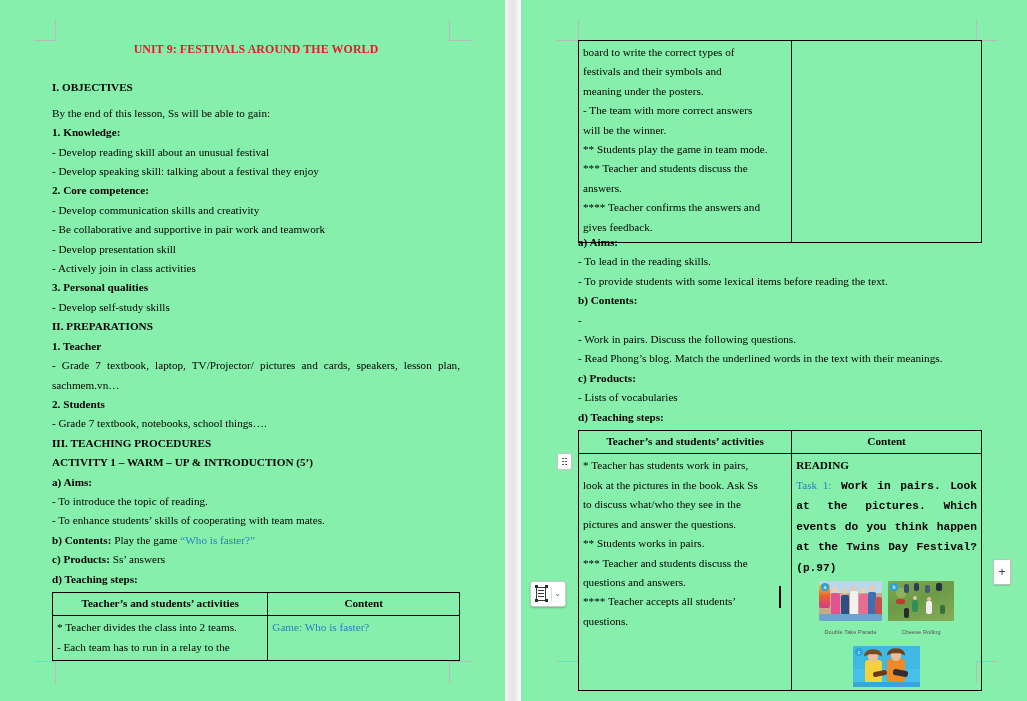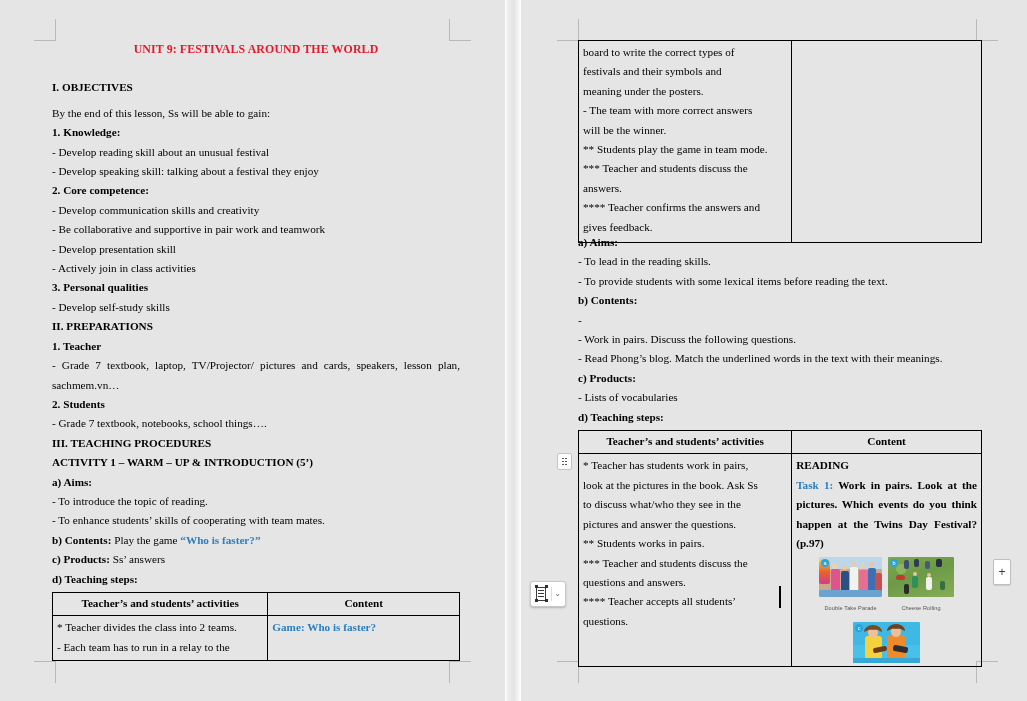--- a/index.html
+++ b/index.html
@@ -30,21 +30,21 @@
     top: 0;
     left: 505px;
     width: 16px;
     height: 701px;
     background: linear-gradient(to right, #ffffff 0%, #eeeeee 18%, #e4e4e4 55%, #f7f7f7 88%, #ffffff 100%);
   }
 
   .page {
     position: absolute;
     top: 0;
-    background: #e5e5e5;
+    background: #86efac;
   }
   #page-left  { left: 0px;   width: 505px; height: 701px; }
   #page-right { left: 521px; width: 506px; height: 701px; }
 
   
   .crop {
     position: absolute;
     width: 22px;
     height: 22px;
     pointer-events: none;
@@ -86,21 +86,21 @@
     text-align: center;
     color: #2a7fc1;
     font-weight: bold;
     font-size: 10.8px;
     margin-top: 4px;
   }
   .t-gap { height: 19px; }
   .t-h { font-weight: bold; }
   .t-p { }
   .t-just { text-align: justify; }
-  .blue { color: #2a7fc1; font-weight: bold; }
+  .blue { color: #2a7fc1; font-weight: normal; }
   .t-line { margin: 0; white-space: normal; }
 
   
   table.lp {
     border-collapse: collapse;
     width: 100%;
     table-layout: fixed;
     margin-top: 3px;
   }
   table.lp td, table.lp th {
@@ -405,21 +405,21 @@
           <div>to discuss what/who they see in the</div>
           <div>pictures and answer the questions.</div>
           <div>** Students works in pairs.</div>
           <div>*** Teacher and students discuss the</div>
           <div>questions and answers.</div>
           <div>**** Teacher accepts all students’</div>
           <div>questions.</div>
         </td>
         <td>
           <div class="cell-head-bold">READING</div>
-          <div class="t-just"><span class="blue">Task 1:</span><span style="font-weight:bold;"> Work in pairs. Look at the pictures. Which events do you think happen at the Twins Day Festival? (p.97)</span></div>
+          <div class="t-just"><span class="blue">Task 1:</span><span style="font-weight:bold;font-family:Liberation Mono, monospace;"> Work in pairs. Look at the pictures. Which events do you think happen at the Twins Day Festival? (p.97)</span></div>
 
           <div class="img-wrap">
             <div class="img-row">
               <div class="photo-box">
                 <div class="photo ph-a">
                   <span class="tag">a</span>
                   <i style="left:0px;  top:3px;  width:11px; height:24px; background:linear-gradient(#f2c53a,#e8622c,#d33b8e);"></i>
                   <i style="left:12px; top:12px; width:9px;  height:26px; background:#e0538f;"></i>
                   <i style="left:13px; top:6px;  width:6px;  height:6px;  background:#f0cfae; border-radius:50%;"></i>
                   <i style="left:22px; top:14px; width:8px;  height:24px; background:#2e4f86;"></i>

